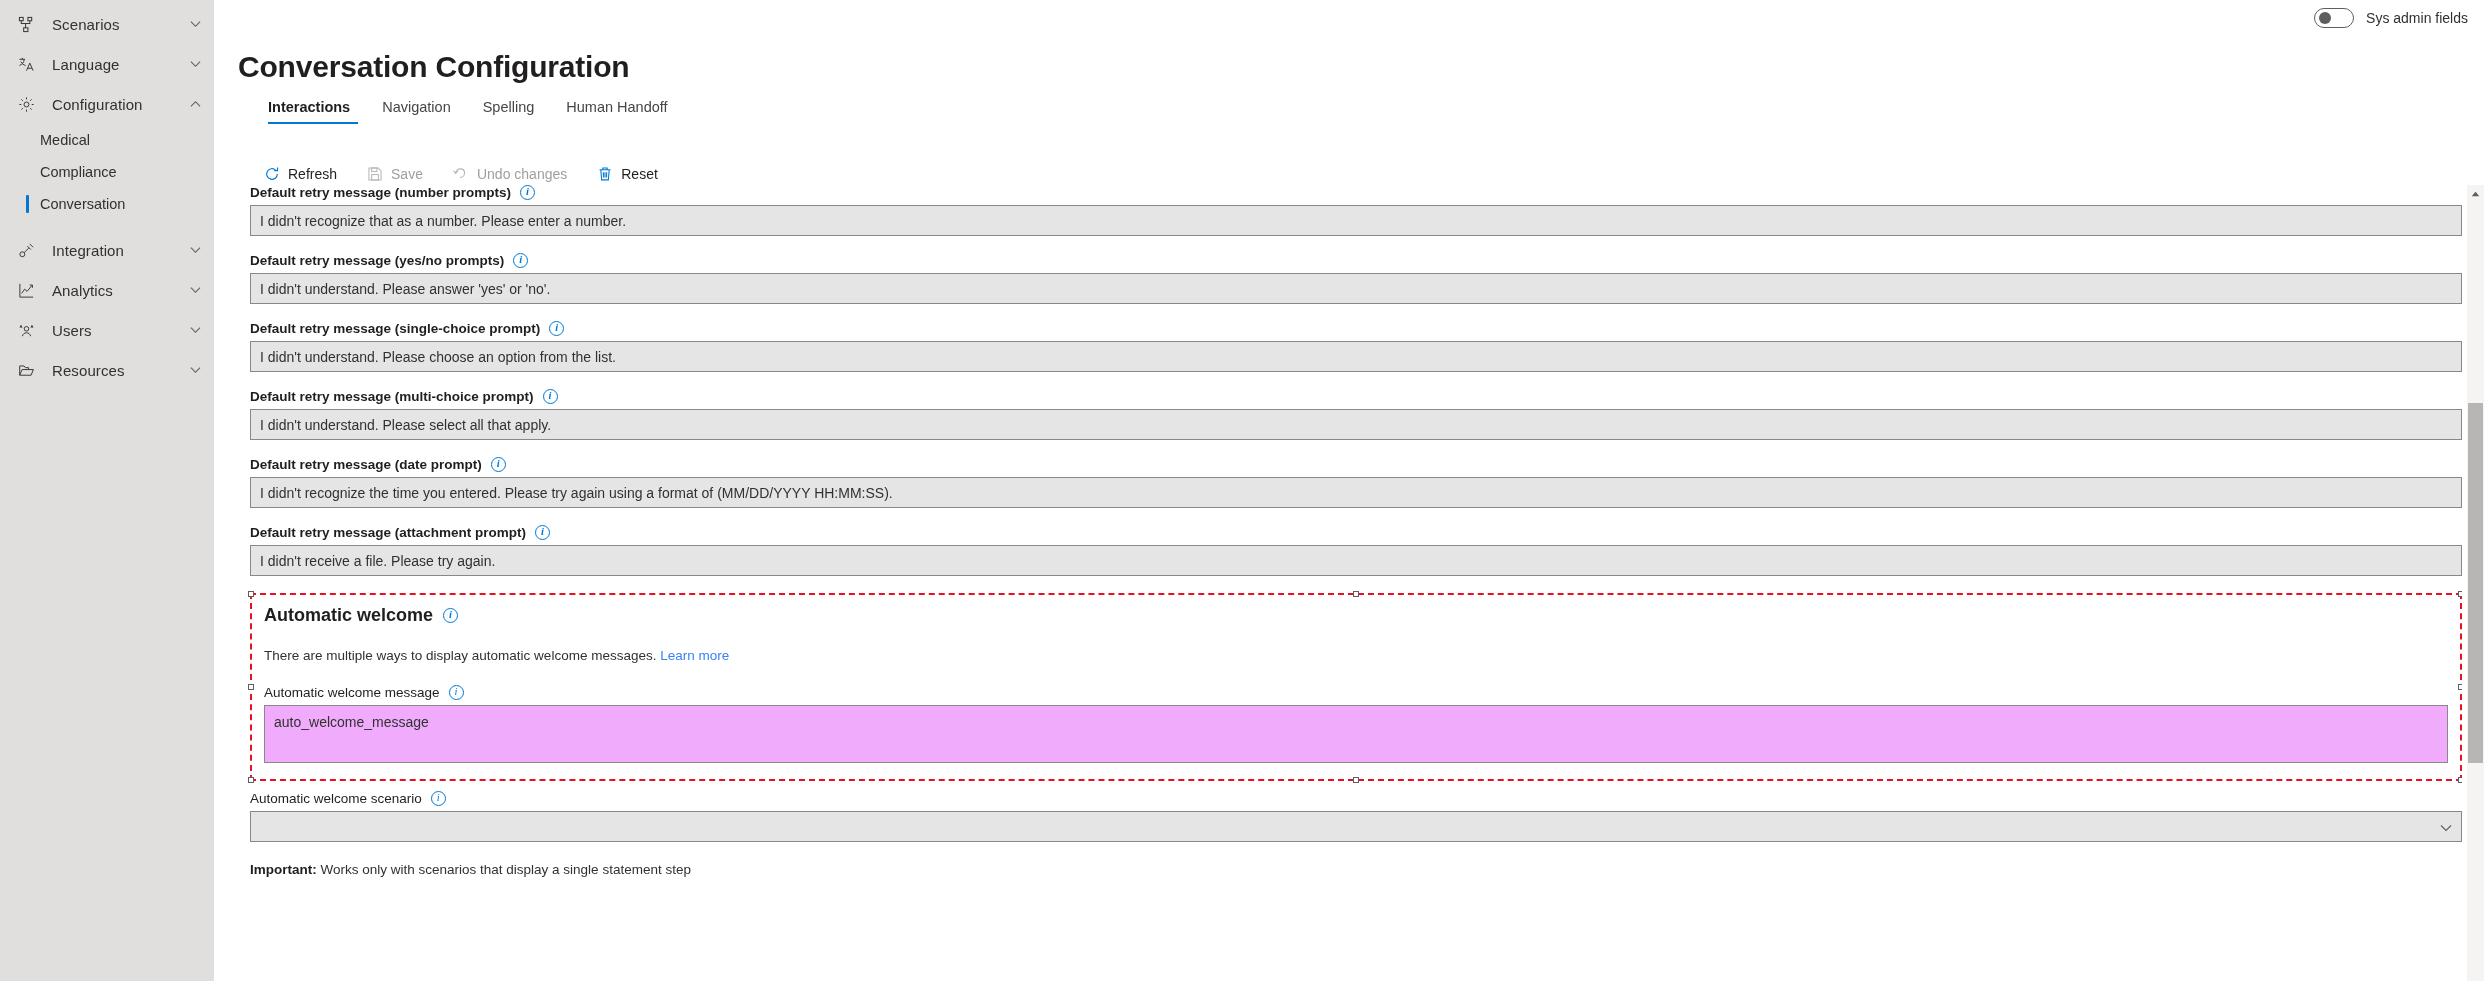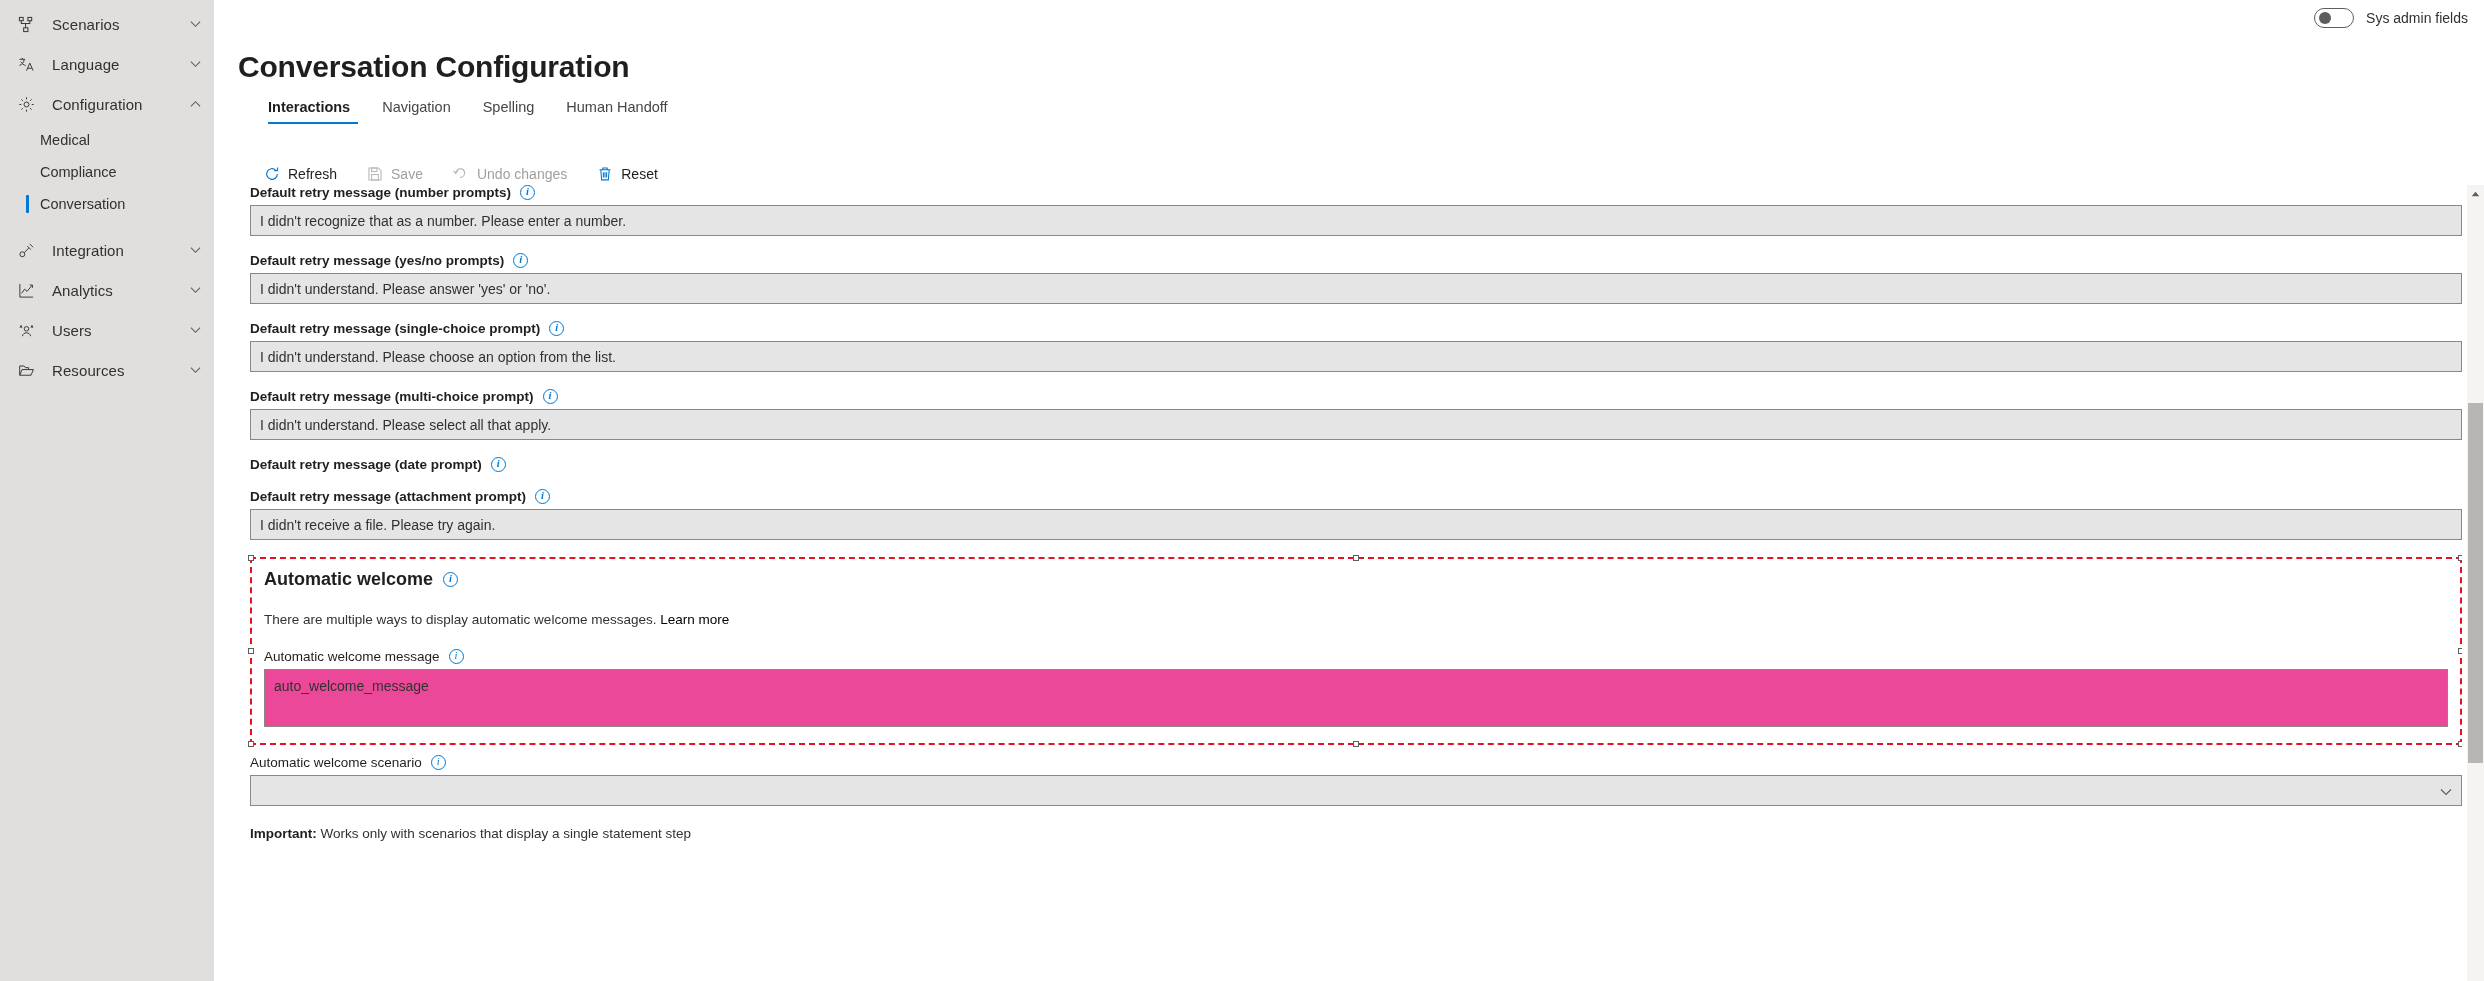--- a/index.html
+++ b/index.html
@@ -225,21 +225,21 @@
     color: #323130;
     padding: 0 9px;
     font-family: "Liberation Sans", sans-serif;
     outline: none;
   }
   .inp::placeholder { color: #a19f9d; }
   .ta {
     width: 100%;
     height: 58px;
     border: 1px solid #8a8886;
-    background: #ec4899;
+    background: #f0abfc;
     font-size: 14px;
     color: #323130;
     padding: 7px 9px;
     font-family: "Liberation Sans", sans-serif;
     resize: none;
     outline: none;
     line-height: 1.35;
   }
   .sel-wrap { position: relative; width: 100%; }
   .sel-wrap .chevd {
@@ -280,21 +280,21 @@
     font-size: 18px;
     font-weight: bold;
     color: #201f1e;
     margin-bottom: 22px;
   }
   .sec-desc {
     font-size: 13.5px;
     color: #323130;
     margin-bottom: 22px;
   }
-  .link { color: #000000; text-decoration: none; cursor: pointer; }
+  .link { color: #3b82f6; text-decoration: none; cursor: pointer; }
 
   .important {
     font-size: 13.5px;
     color: #323130;
     margin-top: 20px;
   }
   .important b { color: #201f1e; }
 
   
   .scrollbar {
@@ -543,20 +543,21 @@
           <span class="info">i</span>
         </div>
         <input class="inp" type="text" value="I didn't understand. Please select all that apply." style="">
       </div>
 
       <div class="field">
         <div class="flabel">
           <span>Default retry message (date prompt)</span>
           <span class="info">i</span>
         </div>
+        <input class="inp" type="text" value="I didn't recognize the time you entered. Please try again using a format of (MM/DD/YYYY HH:MM:SS)." style="">
       </div>
 
       <div class="field">
         <div class="flabel">
           <span>Default retry message (attachment prompt)</span>
           <span class="info">i</span>
         </div>
         <input class="inp" type="text" value="I didn't receive a file. Please try again." style="">
       </div>
 

